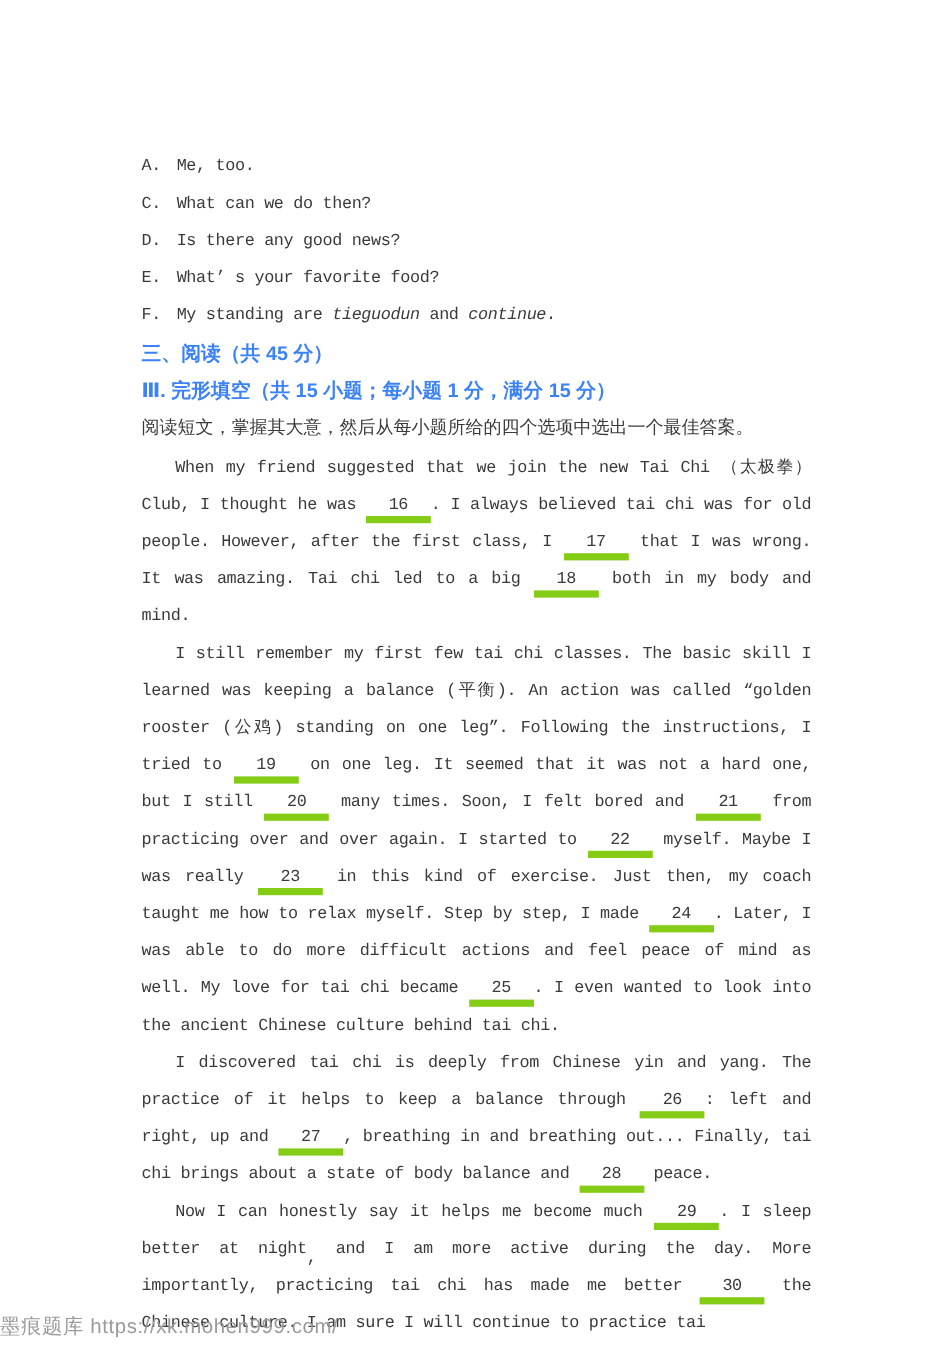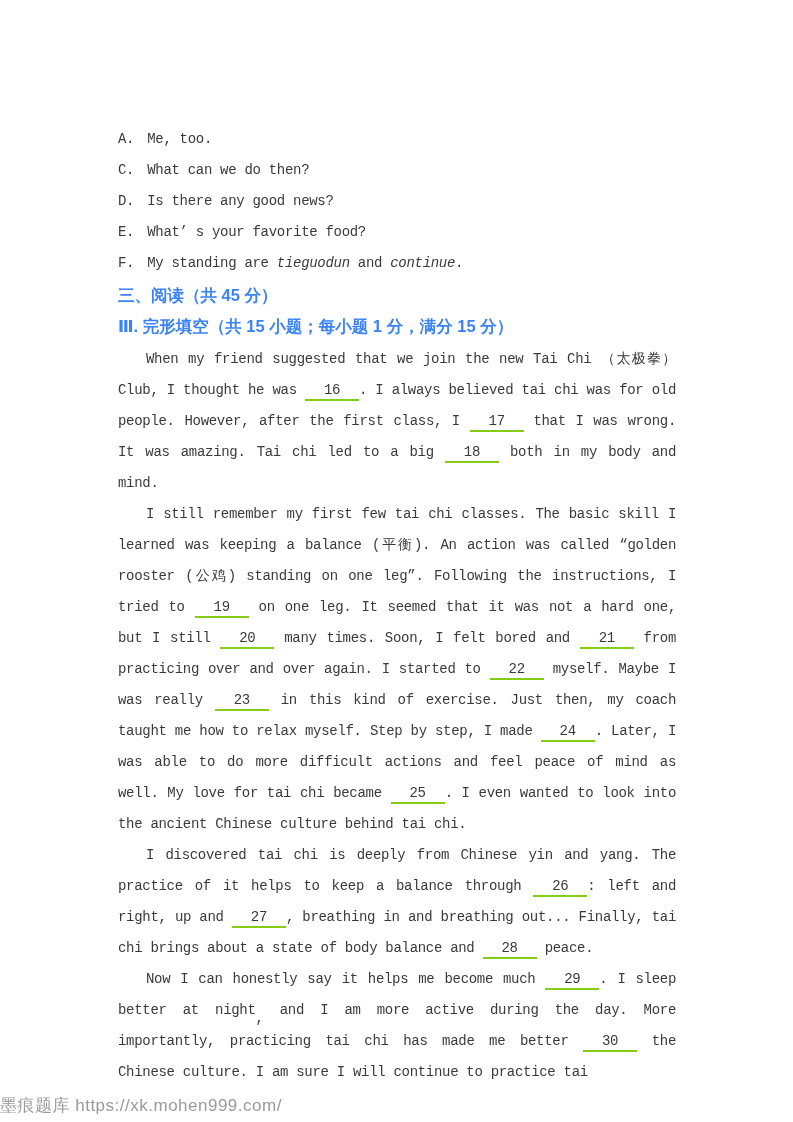--- a/index.html
+++ b/index.html
@@ -48,21 +48,21 @@
     line-height: 31px;
     text-align: justify;
     text-indent: 28px;
   }
   .para:first-of-type { margin-top: 2px; }
   .blank {
     display: inline-block;
     min-width: 54px;
     text-align: center;
     text-indent: 0;
-    border-bottom: 2px solid #84cc16;
+    border-bottom: 6px solid #84cc16;
     line-height: 17px;
   }
   .italic { font-style: italic; }
   .drop { position: relative; top: 8px; }
   .footer {
     position: absolute;
     left: 0;
     right: 0;
     top: 1066px;
     text-align: left;
@@ -83,20 +83,21 @@
         <div class="opt-row"><span class="opt-letter">C.</span><span class="opt-text"><span>What can we do then?</span></span></div>
         <div class="opt-row"><span class="opt-letter">D.</span><span class="opt-text"><span>Is there any good news?</span></span></div>
         <div class="opt-row"><span class="opt-letter">E.</span><span class="opt-text"><span>What’ s your favorite food?</span></span></div>
         <div class="opt-row"><span class="opt-letter">F.</span><span class="opt-text"><span>My standing are </span><span class="italic">tieguodun</span><span> and </span><span class="italic">continue</span><span>.</span></span></div>
       </div>
 
     <h2 class="heading">三、阅读（共 45 分）</h2>
 
     <h3 class="subheading">Ⅲ. 完形填空（共 15 小题；每小题 1 分，满分 15 分）</h3>
 
+    <p class="instructions">阅读短文，掌握其大意，然后从每小题所给的四个选项中选出一个最佳答案。</p>
 
     <div id="passage">
         <p class="para"><span>When my friend suggested that we join the new Tai Chi （太极拳） Club, I thought he was </span><span class="blank"><span class="blank-num">16</span></span><span>. I always believed tai chi was for old people. However, after the first class, I </span><span class="blank"><span class="blank-num">17</span></span><span> that I was wrong. It was amazing. Tai chi led to a big </span><span class="blank"><span class="blank-num">18</span></span><span> both in my body and mind.</span></p>
         <p class="para"><span>I still remember my first few tai chi classes. The basic skill I learned was keeping a balance (平衡). An action was called “golden rooster (公鸡) standing on one leg”. Following the instructions, I tried to </span><span class="blank"><span class="blank-num">19</span></span><span> on one leg. It seemed that it was not a hard one, but I still </span><span class="blank"><span class="blank-num">20</span></span><span> many times. Soon, I felt bored and </span><span class="blank"><span class="blank-num">21</span></span><span> from practicing over and over again. I started to </span><span class="blank"><span class="blank-num">22</span></span><span> myself. Maybe I was really </span><span class="blank"><span class="blank-num">23</span></span><span> in this kind of exercise. Just then, my coach taught me how to relax myself. Step by step, I made </span><span class="blank"><span class="blank-num">24</span></span><span>. Later, I was able to do more difficult actions and feel peace of mind as well. My love for tai chi became </span><span class="blank"><span class="blank-num">25</span></span><span>. I even wanted to look into the ancient Chinese culture behind tai chi.</span></p>
         <p class="para"><span>I discovered tai chi is deeply from Chinese yin and yang. The practice of it helps to keep a balance through </span><span class="blank"><span class="blank-num">26</span></span><span>: left and right, up and </span><span class="blank"><span class="blank-num">27</span></span><span>, breathing in and breathing out... Finally, tai chi brings about a state of body balance and </span><span class="blank"><span class="blank-num">28</span></span><span> peace.</span></p>
         <p class="para"><span>Now I can honestly say it helps me become much </span><span class="blank"><span class="blank-num">29</span></span><span>. I sleep better at night</span><span class="drop">,</span><span> and I am more active during the day. More importantly, practicing tai chi has made me better </span><span class="blank"><span class="blank-num">30</span></span><span> the Chinese culture. I am sure I will continue to practice tai</span></p>
       </div>
   </div>
 
   <div class="footer">

